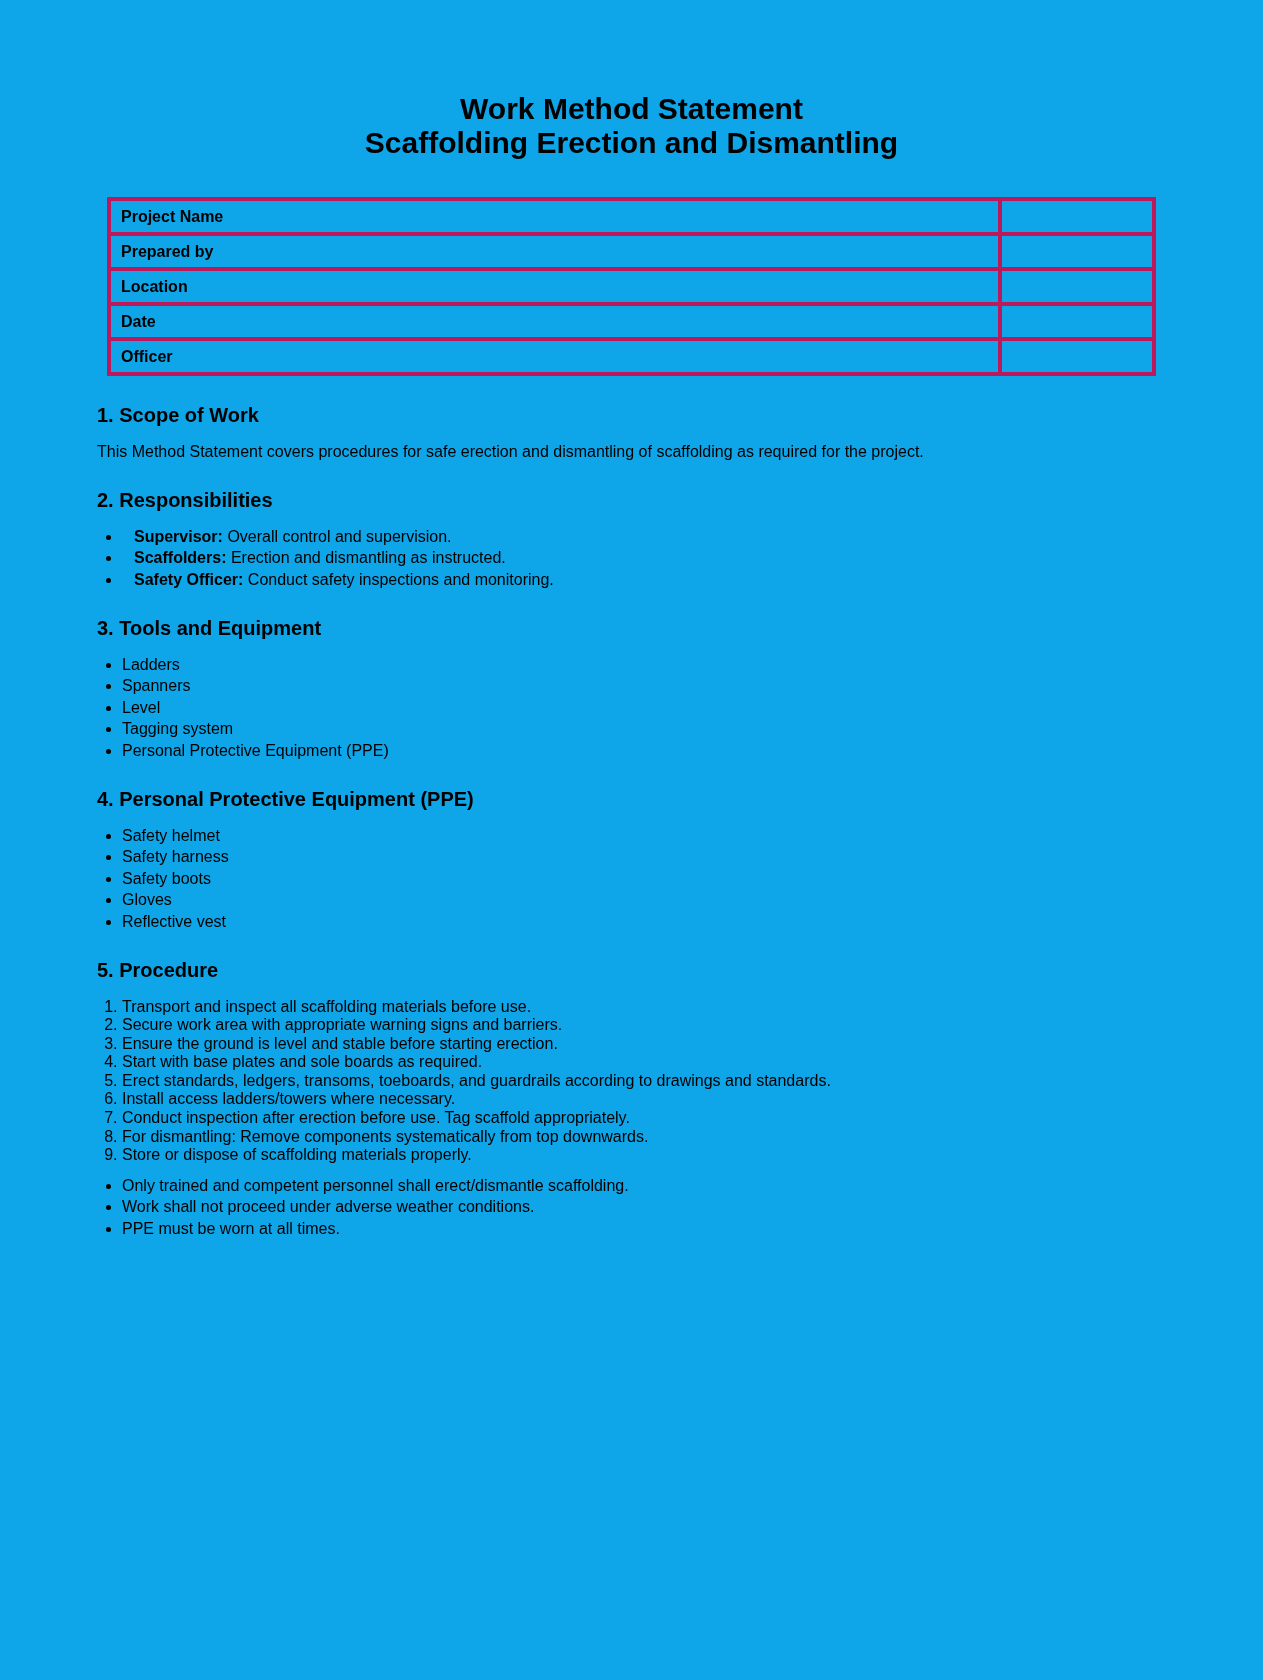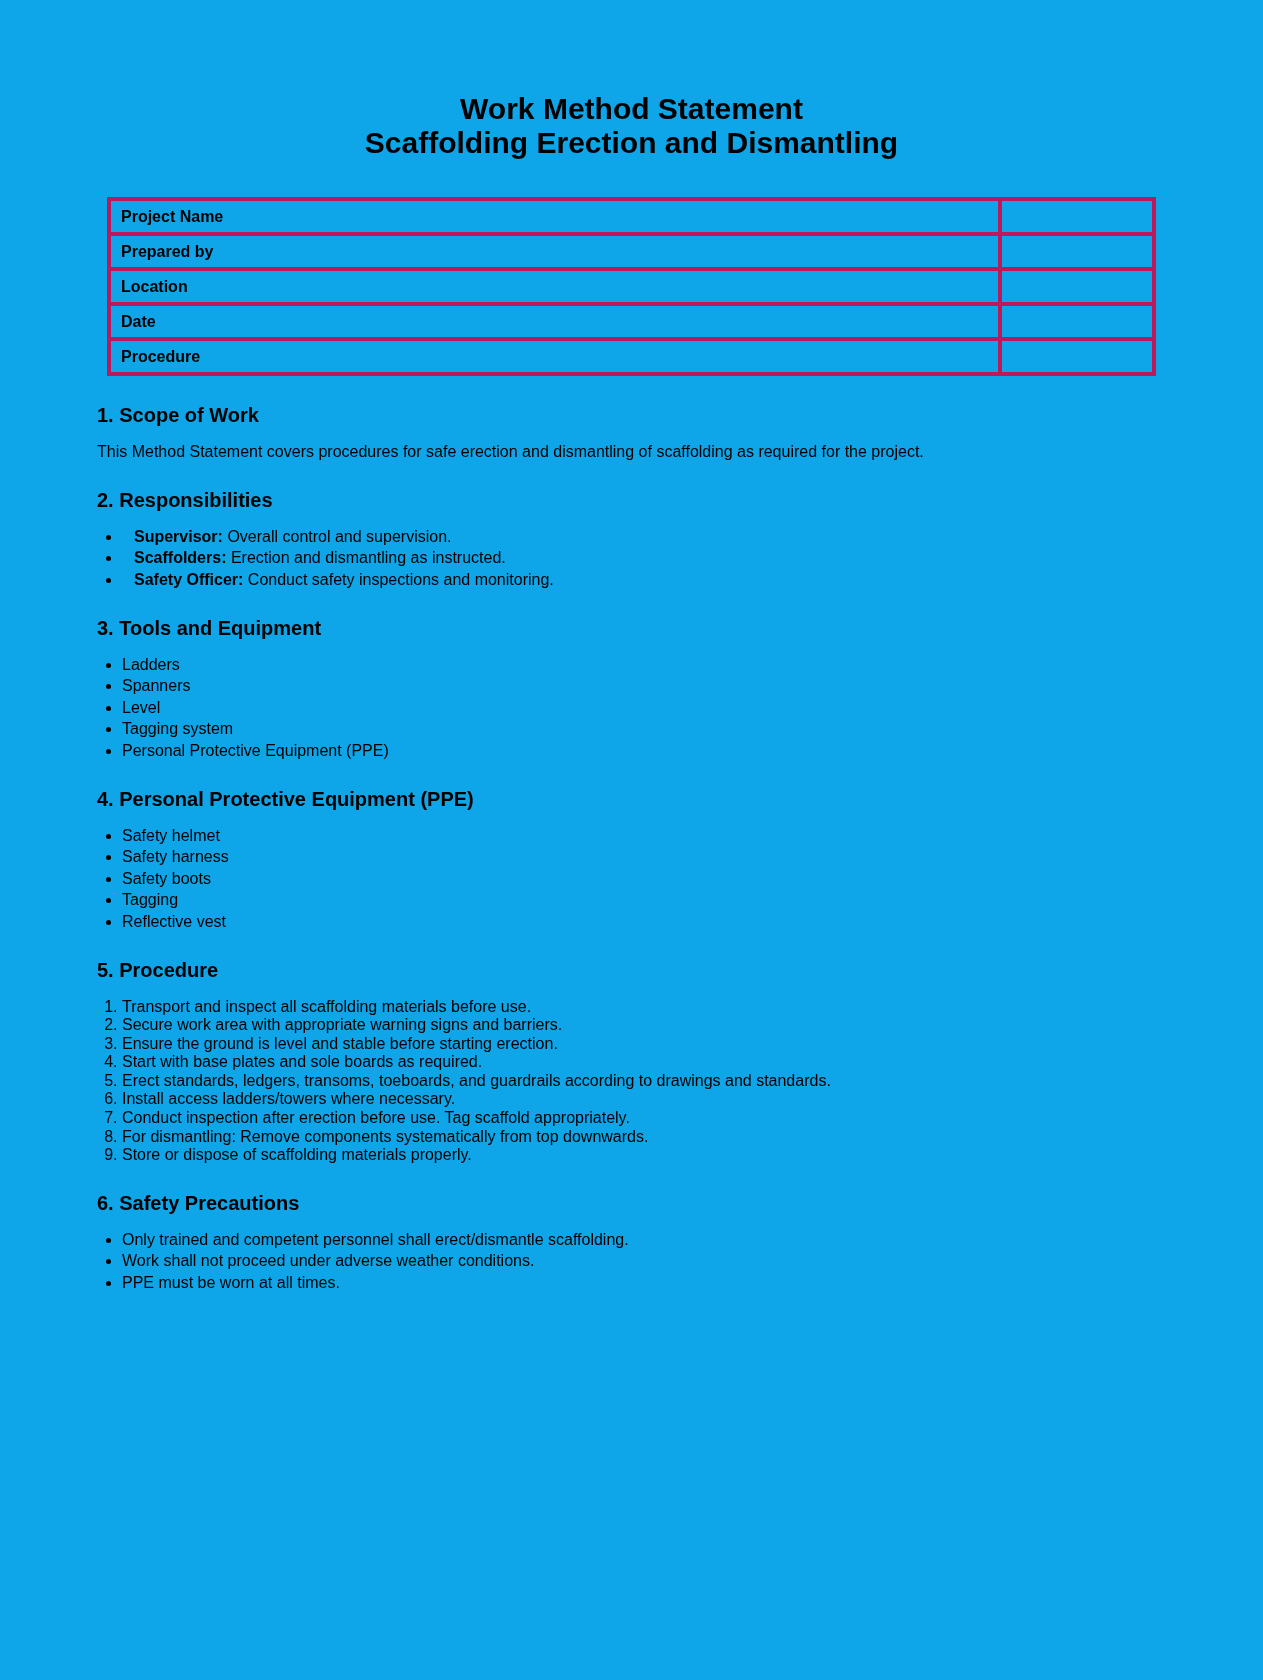--- a/index.html
+++ b/index.html
@@ -95,21 +95,21 @@
       </tr>
       <tr>
         <td class="label-cell">Location</td>
         <td class="value-cell"></td>
       </tr>
       <tr>
         <td class="label-cell">Date</td>
         <td class="value-cell"></td>
       </tr>
       <tr>
-        <td class="label-cell">Procedure</td>
+        <td class="label-cell">Officer</td>
         <td class="value-cell"></td>
       </tr>
     </tbody>
   </table>
 
   <section>
     <h2 class="section-heading">1. Scope of Work</h2>
     <p class="body-text">This Method Statement covers procedures for safe erection and dismantling of scaffolding as required for the project.</p>
   </section>
 
@@ -132,42 +132,41 @@
       <li>Personal Protective Equipment (PPE)</li>
     </ul>
   </section>
 
   <section>
     <h2 class="section-heading">4. Personal Protective Equipment (PPE)</h2>
     <ul class="doc-list">
       <li>Safety helmet</li>
       <li>Safety harness</li>
       <li>Safety boots</li>
-      <li>Tagging</li>
+      <li>Gloves</li>
       <li>Reflective vest</li>
     </ul>
   </section>
 
   <section>
     <h2 class="section-heading">5. Procedure</h2>
     <ol class="doc-list">
       <li>Transport and inspect all scaffolding materials before use.</li>
       <li>Secure work area with appropriate warning signs and barriers.</li>
       <li>Ensure the ground is level and stable before starting erection.</li>
       <li>Start with base plates and sole boards as required.</li>
       <li>Erect standards, ledgers, transoms, toeboards, and guardrails according to drawings and standards.</li>
       <li>Install access ladders/towers where necessary.</li>
       <li>Conduct inspection after erection before use. Tag scaffold appropriately.</li>
       <li>For dismantling: Remove components systematically from top downwards.</li>
       <li>Store or dispose of scaffolding materials properly.</li>
     </ol>
   </section>
 
   <section>
-    <h2 class="section-heading">6. Safety Precautions</h2>
     <ul class="doc-list">
       <li>Only trained and competent personnel shall erect/dismantle scaffolding.</li>
       <li>Work shall not proceed under adverse weather conditions.</li>
       <li>PPE must be worn at all times.</li>
     </ul>
   </section>
 
 </div>
 
 </body></html>

